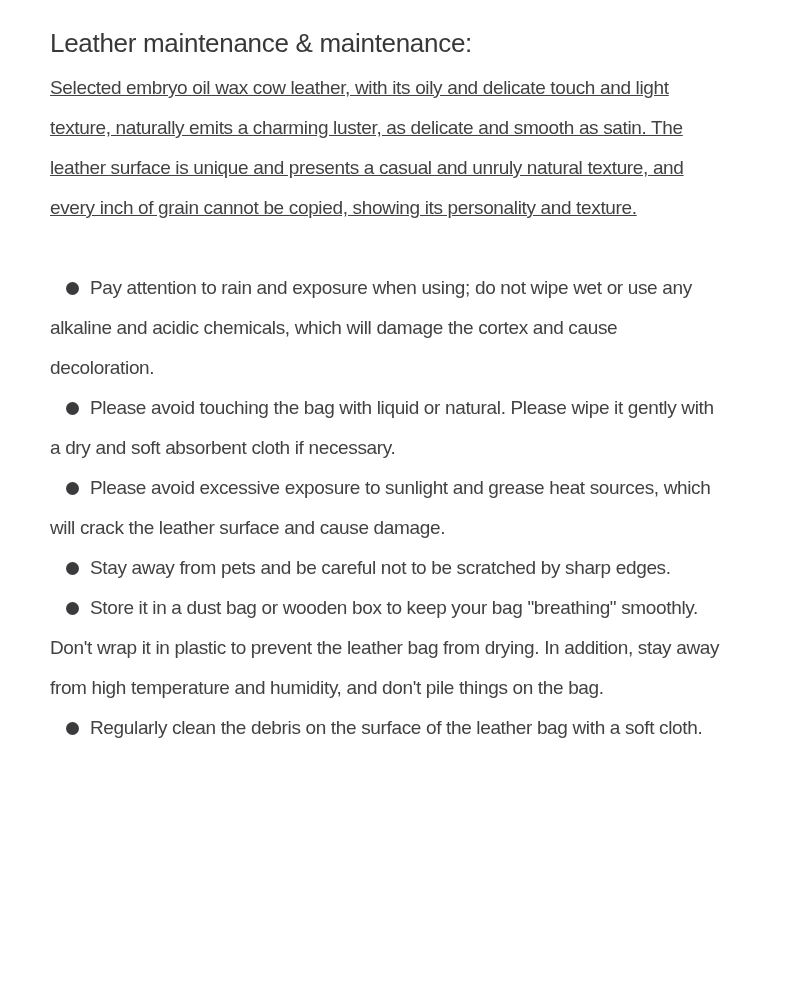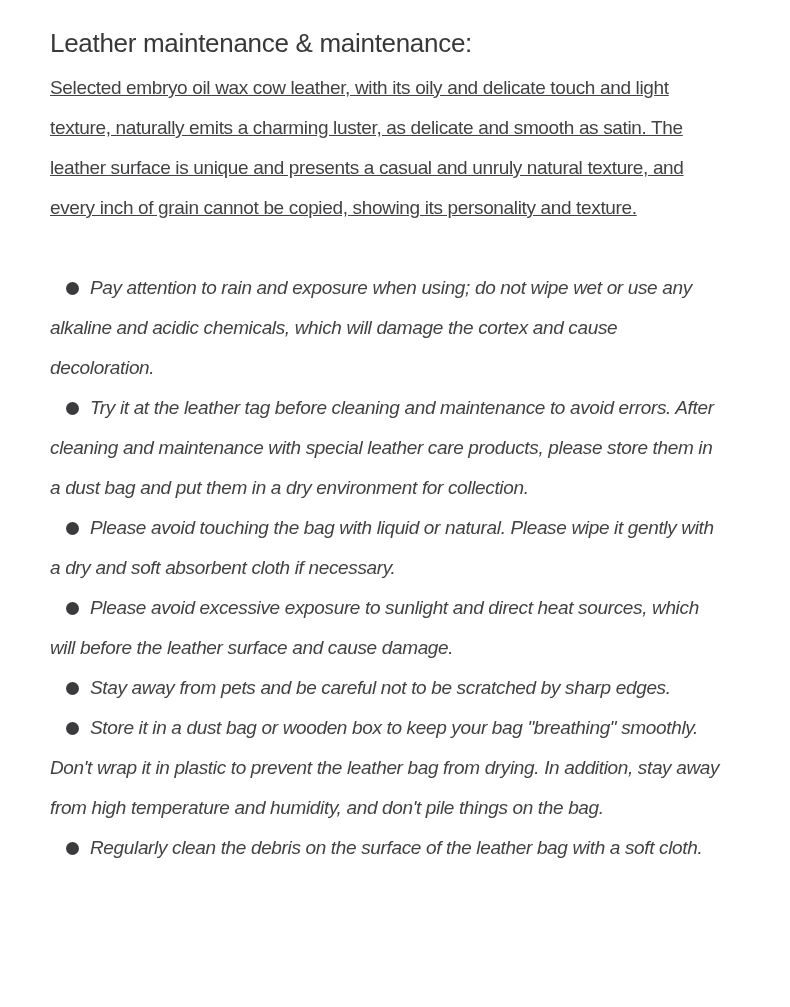--- a/index.html
+++ b/index.html
@@ -31,21 +31,20 @@
     max-width: 682px;
     font-size: 19px;
     line-height: 40px;
     letter-spacing: -0.35px;
     color: #424244;
     text-decoration: underline;
   }
   .bullet-list {
     margin-top: 40px;
     max-width: 682px;
-    font-style: italic;
   }
   .bullet-item {
     margin: 0;
     font-size: 19px;
     line-height: 40px;
     letter-spacing: -0.35px;
     color: #424244;
     text-indent: 16px; 
   }
   .bullet-dot {
@@ -64,25 +63,24 @@
 <div class="page">
 
   <h1 class="page-title">Leather maintenance &amp; maintenance:</h1>
 
   <p class="intro-paragraph">Selected embryo oil wax cow leather, with its oily and delicate touch and light texture, naturally emits a charming luster, as delicate and smooth as satin. The leather surface is unique and presents a casual and unruly natural texture, and every inch of grain cannot be copied, showing its personality and texture.</p>
 
   <div class="bullet-list">
 
     <p class="bullet-item"><span class="bullet-dot"></span><span>Pay attention to rain and exposure when using; do not wipe wet or use any alkaline and acidic chemicals, which will damage the cortex and cause decoloration.</span></p>
 
-    <p class="bullet-item"><span class="bullet-dot"></span><span>Try it at the leather tag before cleaning and maintenance to avoid errors. After cleaning and maintenance with special leather care products, please store them in a dust bag and put them in a dry environment for collection.</span></p>
 
     <p class="bullet-item"><span class="bullet-dot"></span><span>Please avoid touching the bag with liquid or natural. Please wipe it gently with a dry and soft absorbent cloth if necessary.</span></p>
 
-    <p class="bullet-item"><span class="bullet-dot"></span><span>Please avoid excessive exposure to sunlight and direct heat sources, which will before the leather surface and cause damage.</span></p>
+    <p class="bullet-item"><span class="bullet-dot"></span><span>Please avoid excessive exposure to sunlight and grease heat sources, which will crack the leather surface and cause damage.</span></p>
 
     <p class="bullet-item"><span class="bullet-dot"></span><span>Stay away from pets and be careful not to be scratched by sharp edges.</span></p>
 
     <p class="bullet-item"><span class="bullet-dot"></span><span>Store it in a dust bag or wooden box to keep your bag "breathing" smoothly. Don't wrap it in plastic to prevent the leather bag from drying. In addition, stay away from high temperature and humidity, and don't pile things on the bag.</span></p>
 
     <p class="bullet-item"><span class="bullet-dot"></span><span>Regularly clean the debris on the surface of the leather bag with a soft cloth.</span></p>
 
   </div>
 
 </div>

